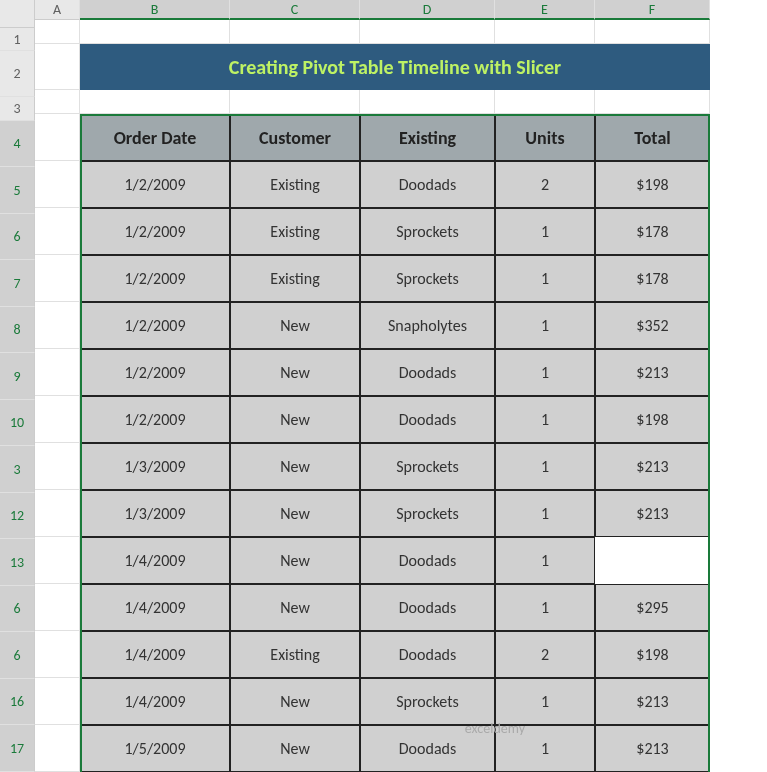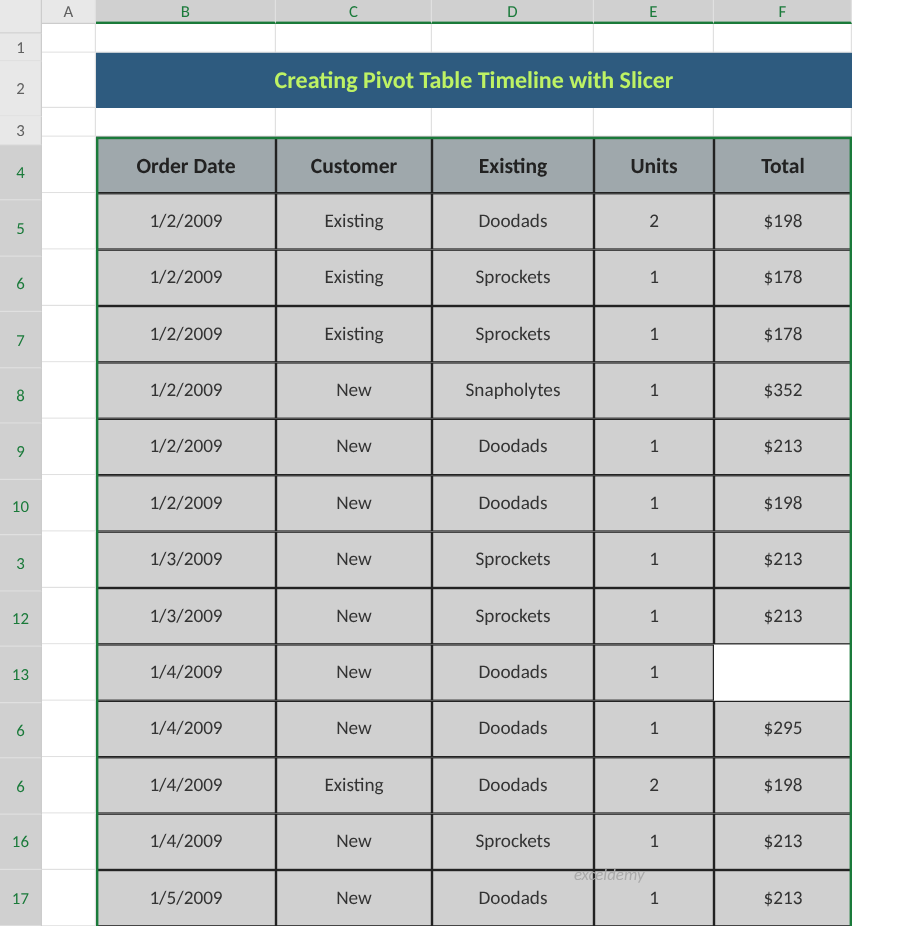--- a/index.html
+++ b/index.html
@@ -127,24 +127,23 @@
     .row-hdata { height: 47px; }
     .selection-border {
       position: absolute;
       border: 2px solid #1a7a3a;
       pointer-events: none;
       z-index: 10;
     }
     .watermark {
       position: absolute;
       bottom: 35px;
-      right: 230px;
+      right: 242px;
       font-size: 14px;
       color: #aaa;
-      font-style: italic;
       z-index: 5;
       margin-top: 36px;
     }
   </style>
 </head>
 <body>
 
 <div class="spreadsheet">
   <div class="row-headers">
     <div class="corner-cell"></div>

